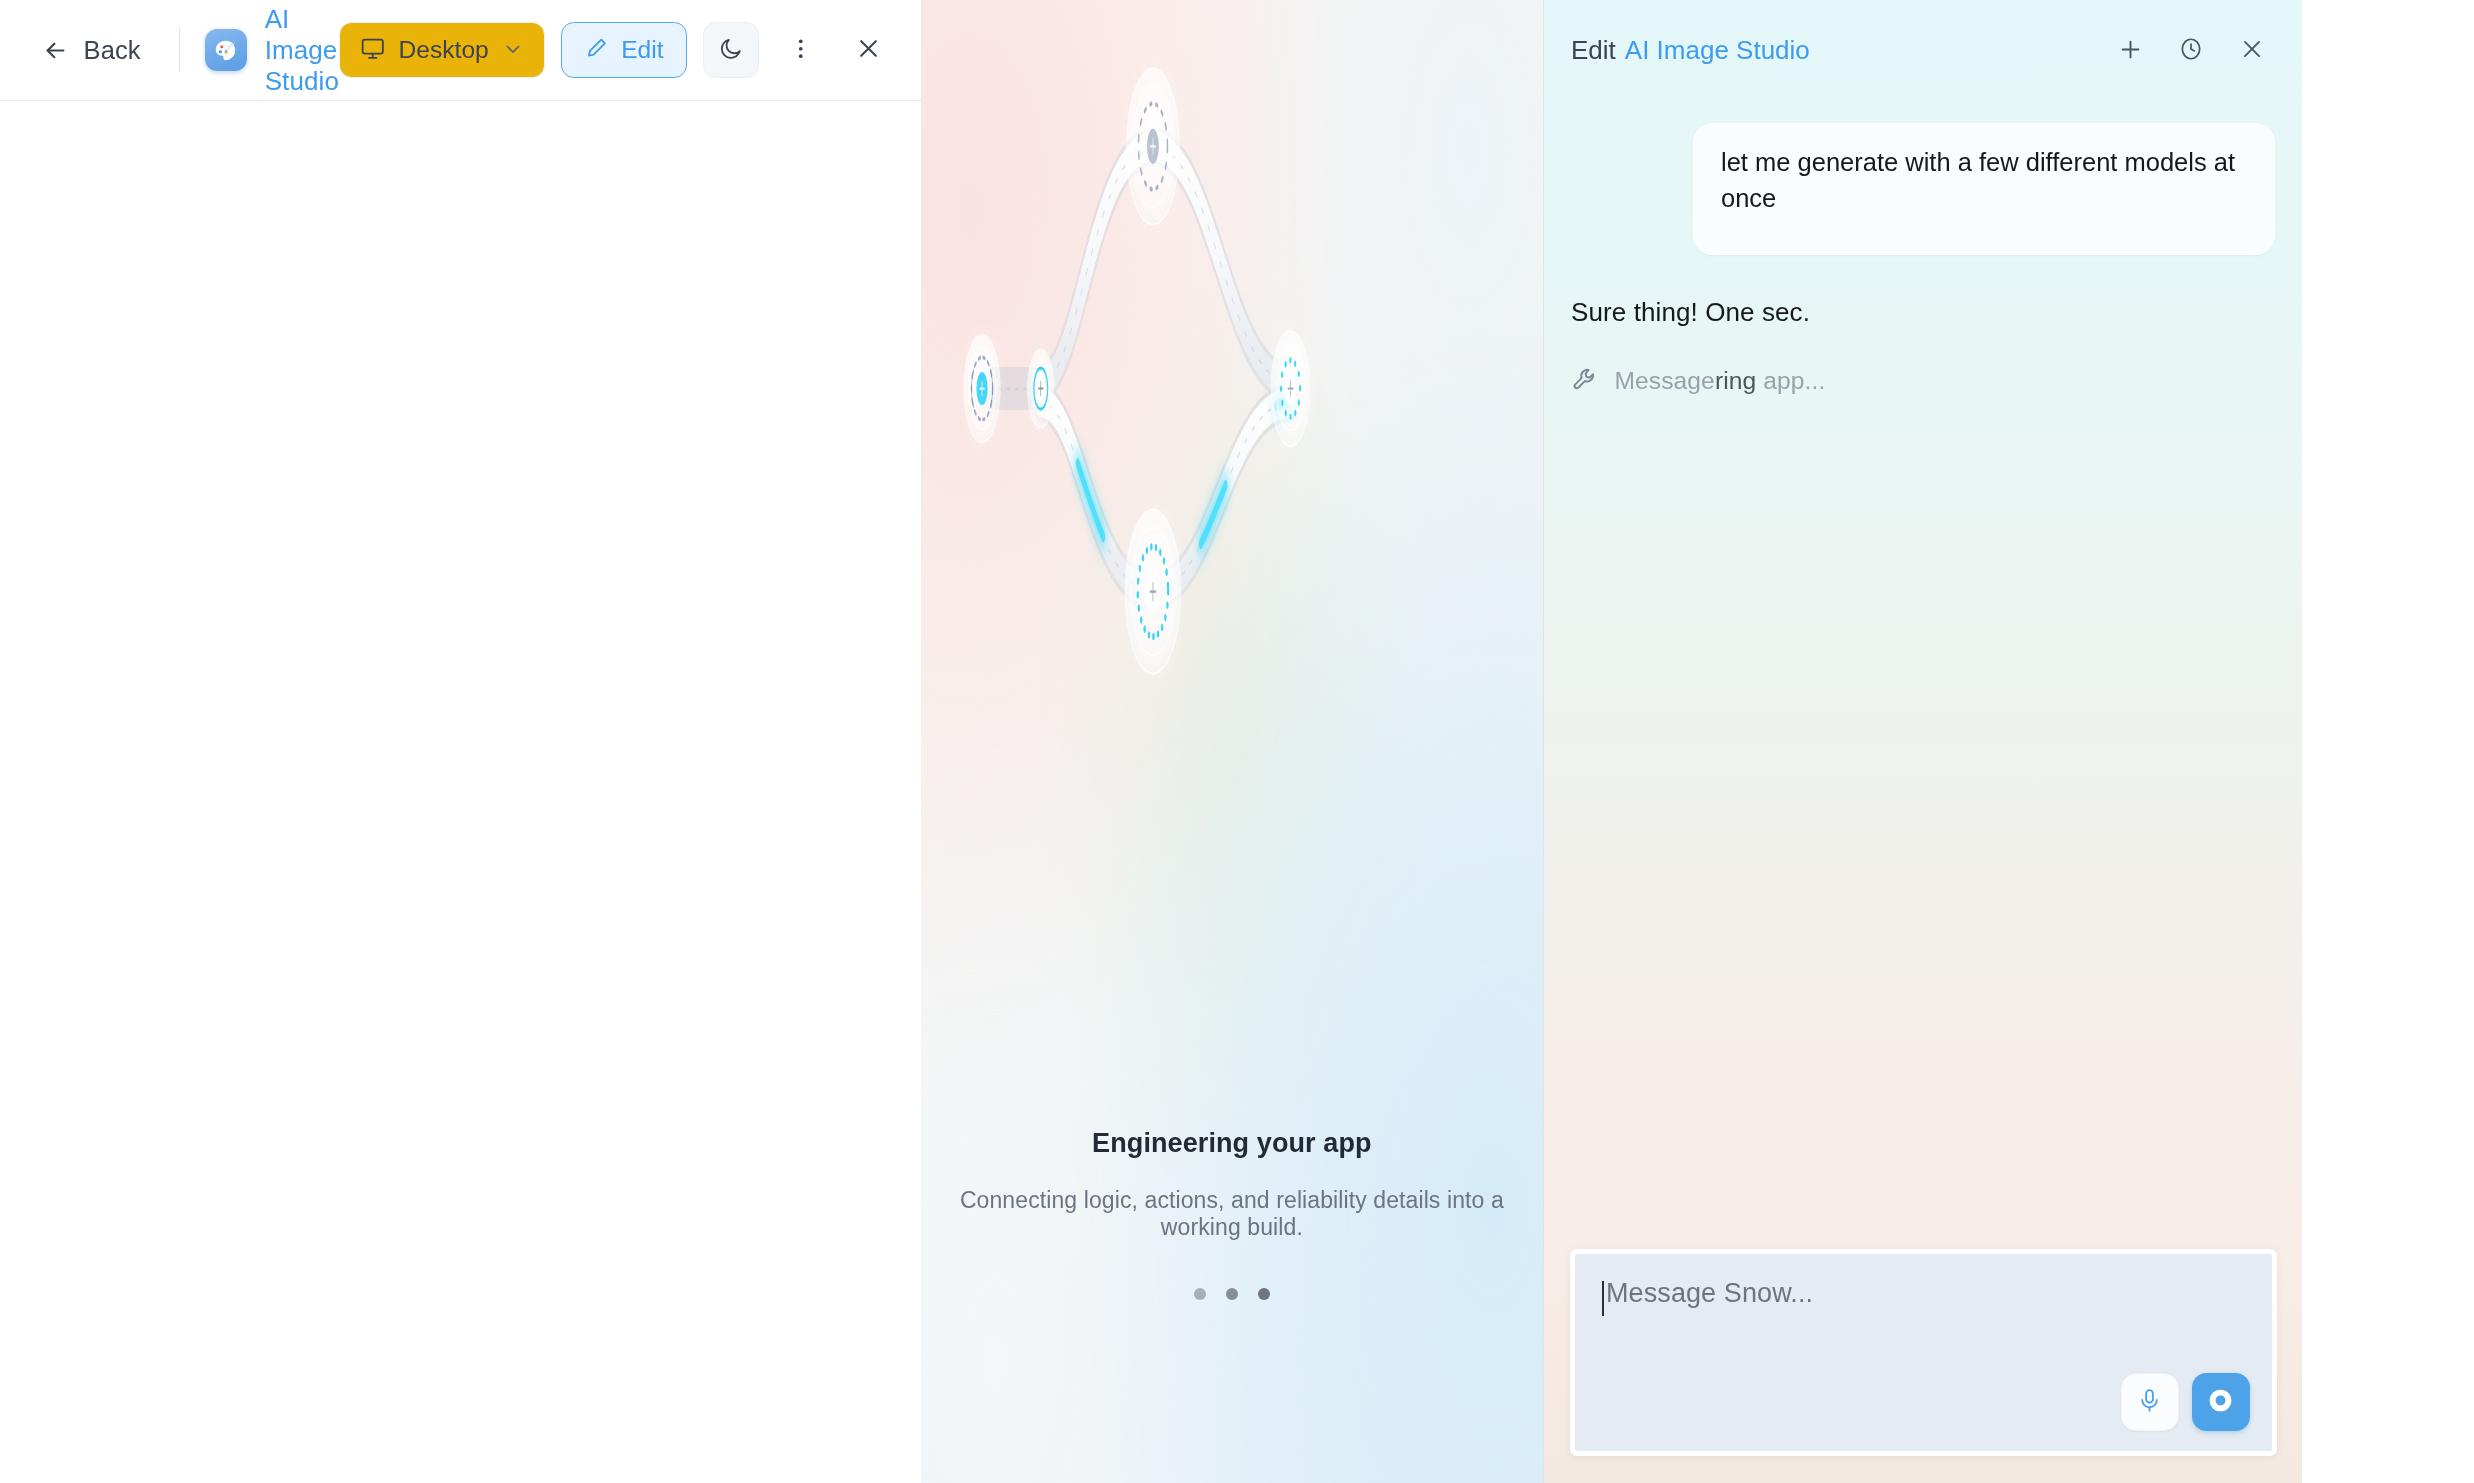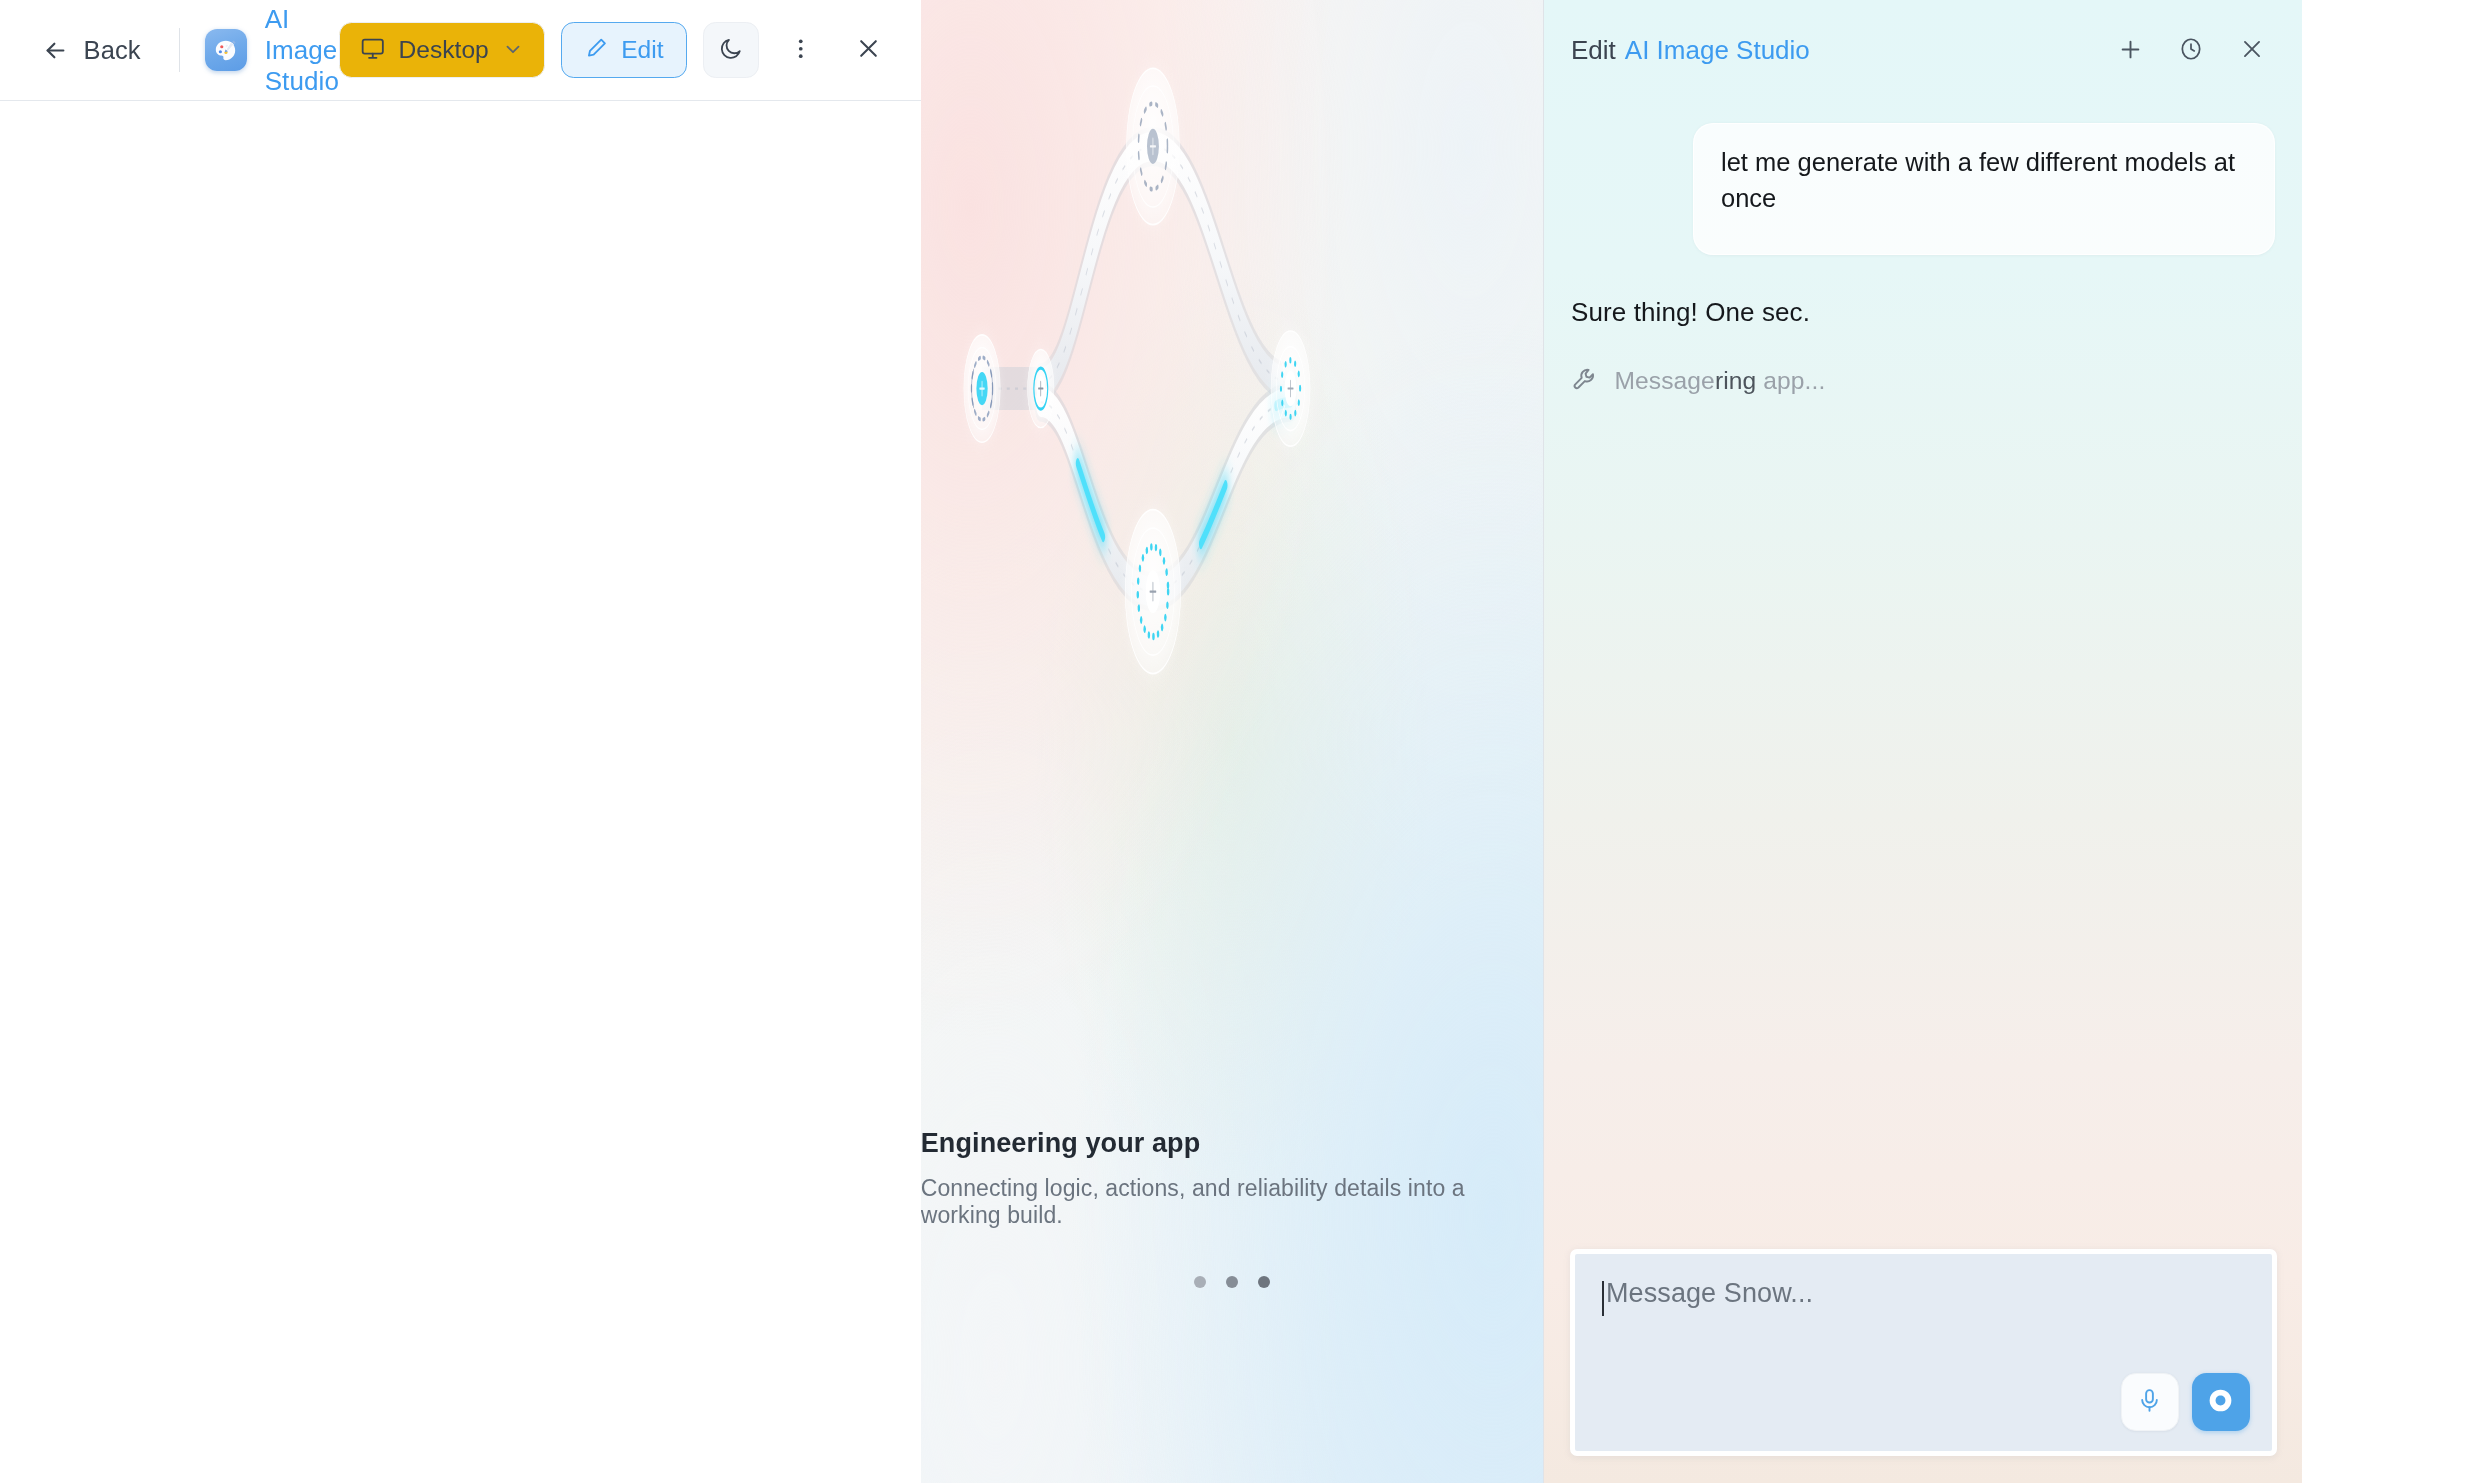--- a/index.html
+++ b/index.html
@@ -82,27 +82,27 @@
       radial-gradient(at 92% 82%, rgba(213,235,249,.95) 0%, rgba(213,235,249,0) 52%),
       radial-gradient(at 50% 50%, rgba(228,238,224,.70) 0%, rgba(228,238,224,0) 45%),
       radial-gradient(at 88% 10%, rgba(236,243,248,.9) 0%, rgba(236,243,248,0) 40%),
       radial-gradient(at 12% 92%, rgba(244,246,248,.95) 0%, rgba(244,246,248,0) 45%),
       linear-gradient(135deg,#fdf3f1 0%,#f7f6f1 38%,#eef5f6 66%,#e2eff9 100%);
   }
   .diagram { position: absolute; inset: 0; width: 100%; height: 100%; }
 
   .status-block {
     position: absolute; left: 0; right: 0; top: 1128px;
-    text-align: left; pointer-events: none;
+    text-align: center; pointer-events: none;
   }
   .status-title {
     font-size: 27px; font-weight: 700; color: #232a33; letter-spacing: 0.1px;
   }
   .status-sub {
-    margin-top: 16px; font-size: 23px; color: #6b747f; letter-spacing: 0.1px;
+    margin-top: 28px; font-size: 23px; color: #6b747f; letter-spacing: 0.1px;
   }
   .dots { margin-top: 47px; display: flex; gap: 20px; justify-content: center; }
   .dot { width: 12px; height: 12px; border-radius: 50%; }
   .dot.d1 { background: #a8aeb6; }
   .dot.d2 { background: #868d96; }
   .dot.d3 { background: #6e757e; }
 
   
   .right-pane {
     position: relative; width: 758px; height: 1483px;

